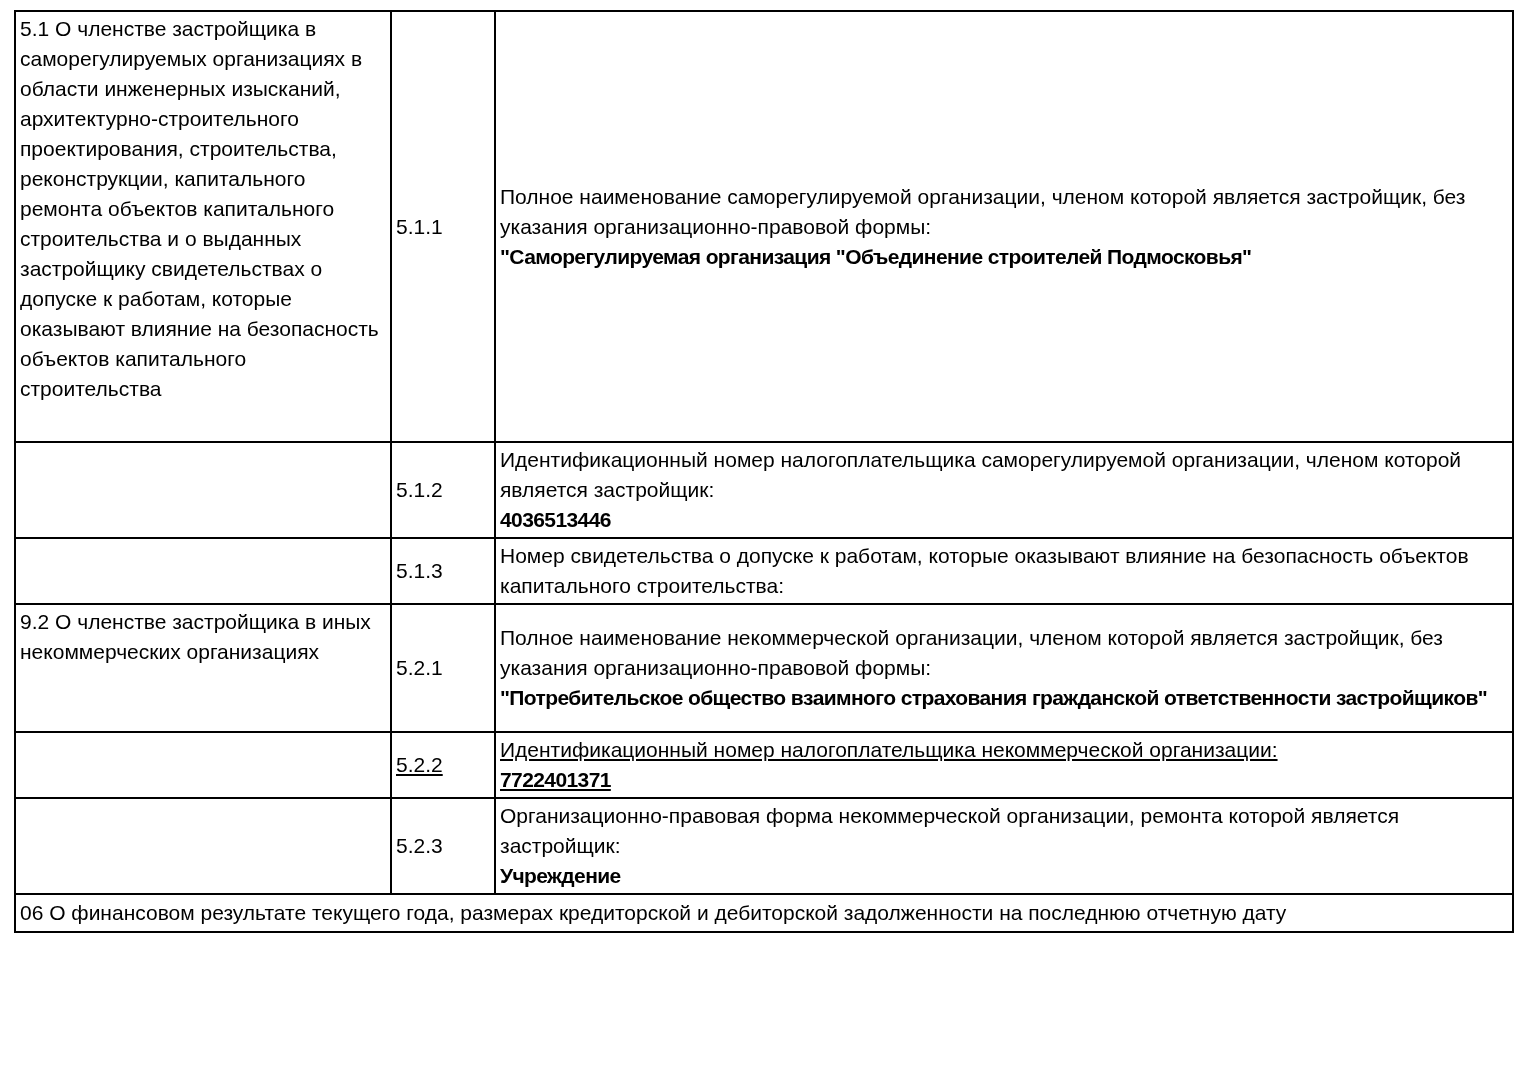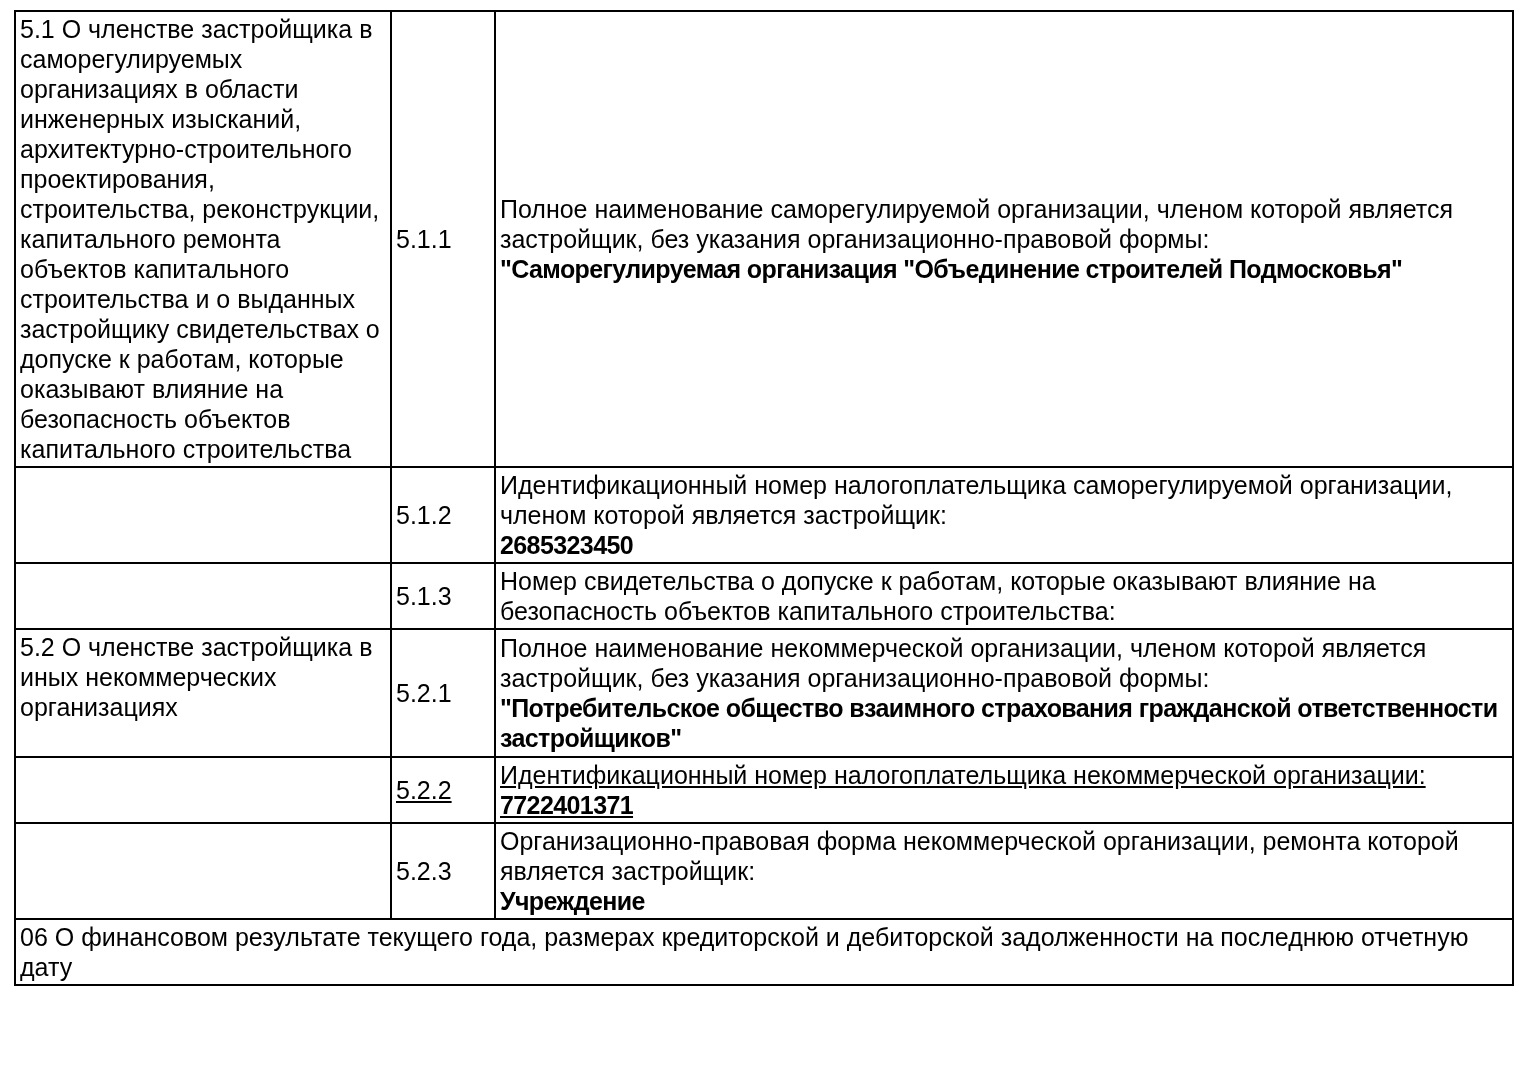--- a/index.html
+++ b/index.html
@@ -22,21 +22,21 @@
     position: absolute;
     left: 14px;
     top: 10px;
     width: 1498px;
     border-collapse: collapse;
     table-layout: fixed;
     background: #ffffff;
   }
   table.decl td {
     border: 2px solid #000000;
-    font-size: 25px;
+    font-size: 21px;
     line-height: 30px;
     color: #000000;
     padding: 2px 4px;
     overflow: hidden;
     word-wrap: break-word;
   }
   td.section {
     vertical-align: top;
     padding-top: 3px;
   }
@@ -80,33 +80,33 @@
         <td class="content">
           <div>Полное наименование саморегулируемой организации, членом которой является застройщик, без указания организационно-правовой формы:</div>
           <div class="val">"Саморегулируемая организация "Объединение строителей Подмосковья"</div>
         </td>
       </tr>
       <tr class="h2">
         <td class="section"></td>
         <td class="code">5.1.2</td>
         <td class="content">
           <div>Идентификационный номер налогоплательщика саморегулируемой организации, членом которой является застройщик:</div>
-          <div class="val">2685323450</div>
+          <div class="val">4036513446</div>
         </td>
       </tr>
       <tr class="h3">
         <td class="section"></td>
         <td class="code">5.1.3</td>
         <td class="content">
           <div>Номер свидетельства о допуске к работам, которые оказывают влияние на безопасность объектов капитального строительства:</div>
           <div class="val"></div>
         </td>
       </tr>
       <tr class="h5">
-        <td class="section">5.2 О членстве застройщика в иных некоммерческих организациях</td>
+        <td class="section">9.2 О членстве застройщика в иных некоммерческих организациях</td>
         <td class="code">5.2.1</td>
         <td class="content">
           <div>Полное наименование некоммерческой организации, членом которой является застройщик, без указания организационно-правовой формы:</div>
           <div class="val">"Потребительское общество взаимного страхования гражданской ответственности застройщиков"</div>
         </td>
       </tr>
       <tr class="h6">
         <td class="section"></td>
         <td class="code">5.2.2</td>
         <td class="content">

